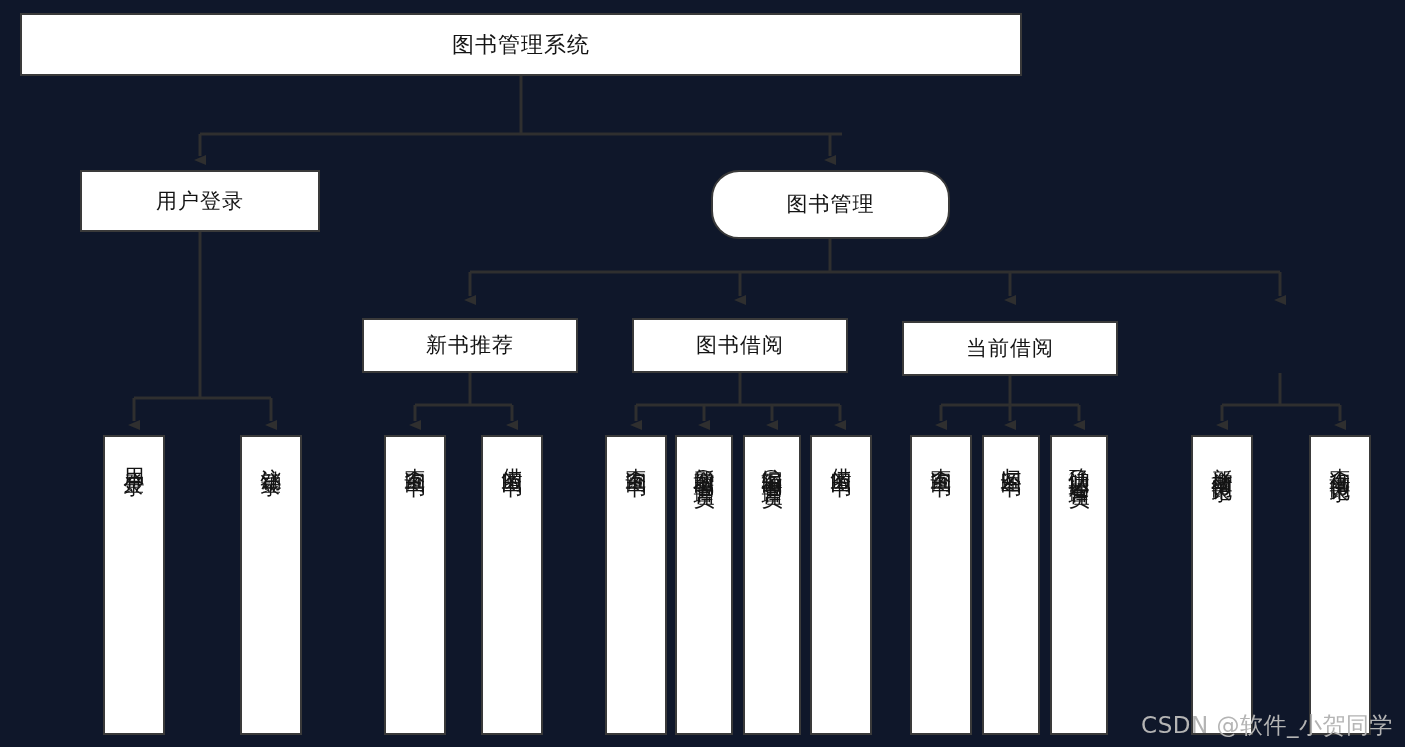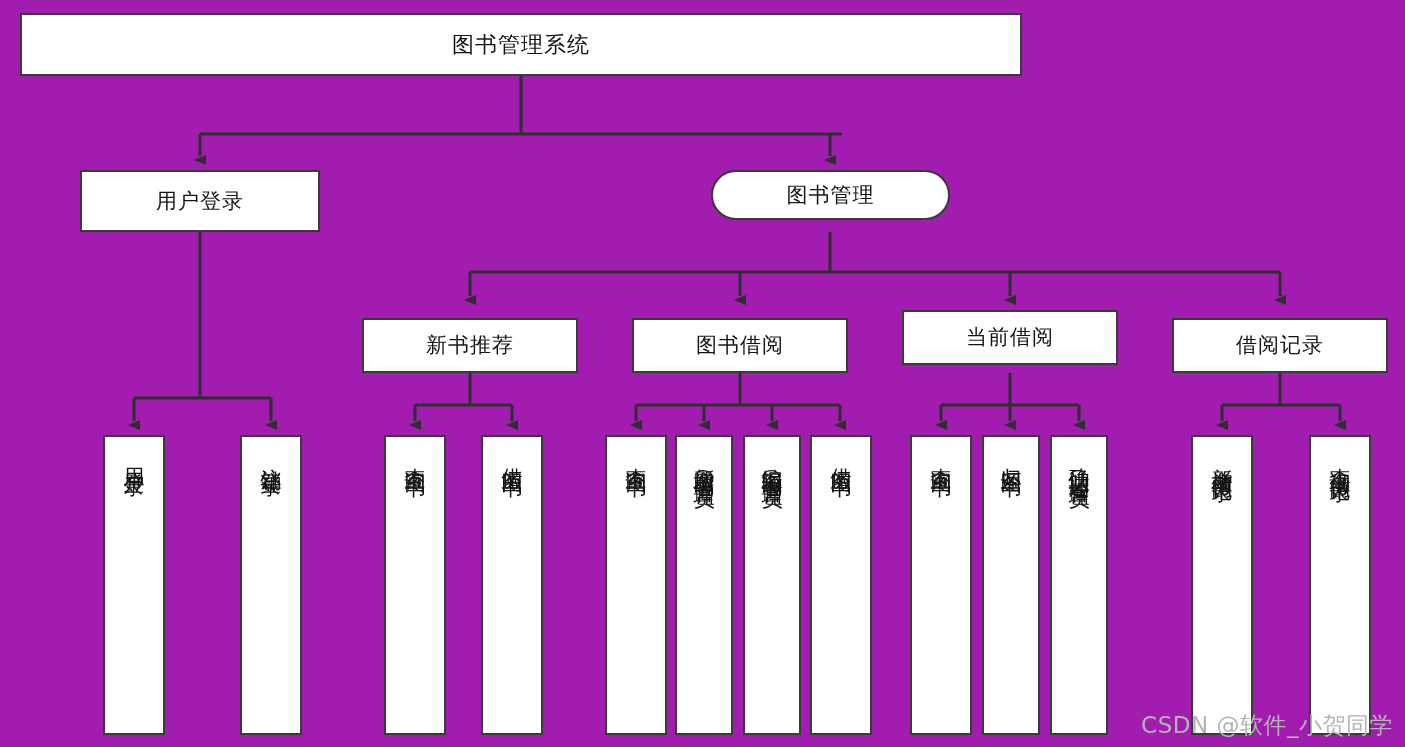--- a/index.html
+++ b/index.html
@@ -8,21 +8,21 @@
     padding: 0;
     background: #ffffff;
   }
   body {
     font-family: "DejaVu Sans", "Liberation Sans", sans-serif;
   }
   #canvas {
     position: relative;
     width: 1405px;
     height: 747px;
-    background: #a21caf;
+    background: #0f172a;
     overflow: hidden;
   }
   
   .node {
     position: absolute;
     box-sizing: border-box;
     background: #ffffff;
     border: 2.5px solid #3a3a3a;
     display: flex;
     align-items: center;
@@ -129,39 +129,36 @@
   </svg>
 
   <div class="node root" style="left:20px; top:13px; width:1002px; height:63px;">
     <span class="label">图书管理系统</span>
   </div>
 
   <div class="node" style="left:80px; top:170px; width:240px; height:62px;">
     <span class="label">用户登录</span>
   </div>
 
-  <div class="node" style="left:711px; top:170px; width:239px; height:50px;border-radius:28px;">
+  <div class="node" style="left:711px; top:170px; width:239px; height:69px;border-radius:28px;">
     <span class="label">图书管理</span>
   </div>
 
   <div class="node" style="left:362px; top:318px; width:216px; height:55px;text-align:center;">
     <span class="label">新书推荐</span>
   </div>
 
   <div class="node" style="left:632px; top:318px; width:216px; height:55px;">
     <span class="label">图书借阅</span>
   </div>
 
-  <div class="node" style="left:902px; top:310px; width:216px; height:55px;">
+  <div class="node" style="left:902px; top:321px; width:216px; height:55px;">
     <span class="label">当前借阅</span>
   </div>
 
-  <div class="node" style="left:1172px; top:318px; width:216px; height:55px;">
-    <span class="label">借阅记录</span>
-  </div>
 
   <div class="node vert" style="left:103px; top:435px; width:62px; height:300px;">
     <span class="label">用户登录</span>
   </div>
 
   <div class="node vert" style="left:240px; top:435px; width:62px; height:300px;">
     <span class="label">注销登录</span>
   </div>
 
   <div class="node vert" style="left:384px; top:435px; width:62px; height:300px;">

